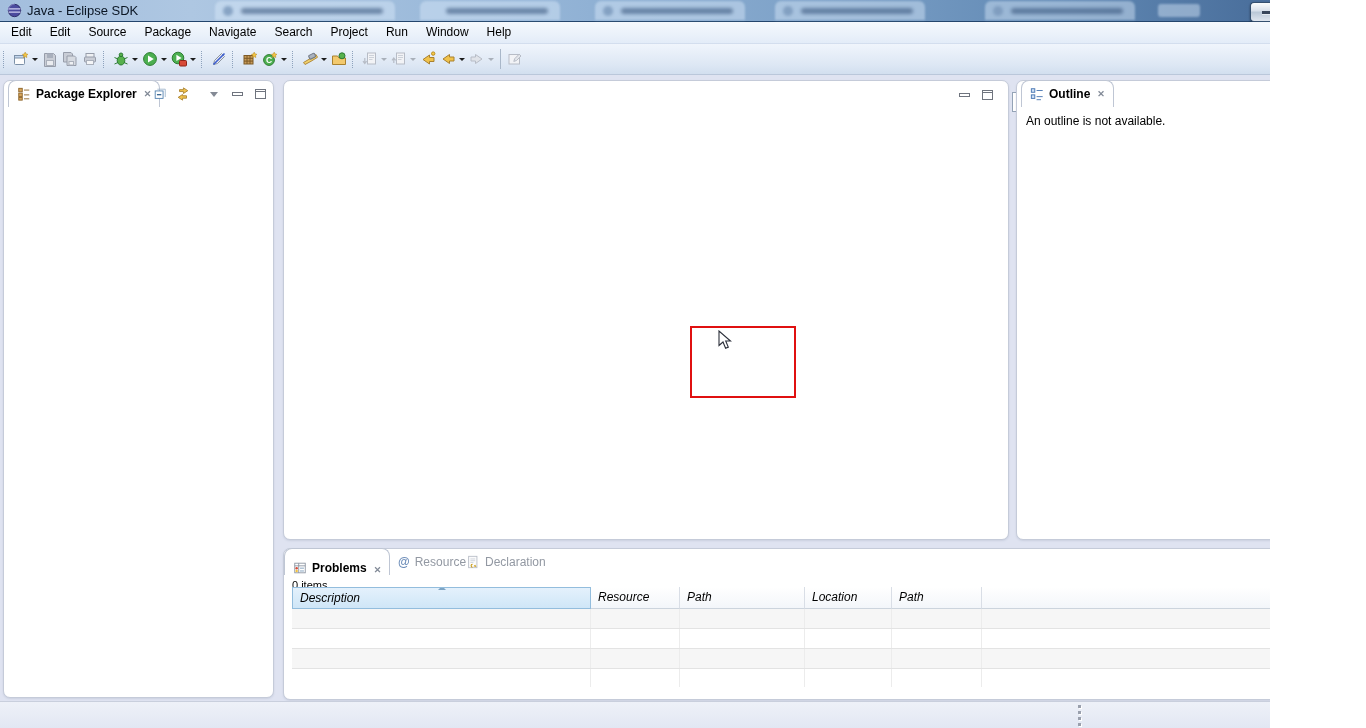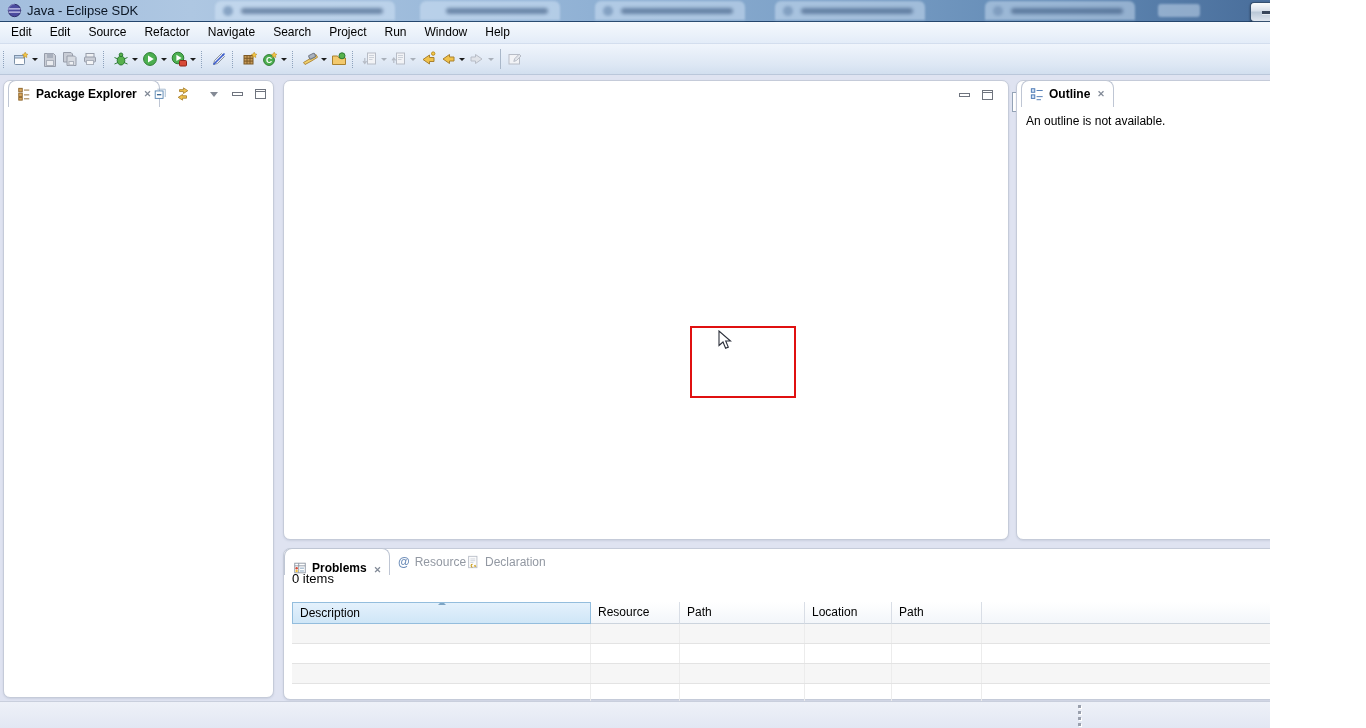--- a/index.html
+++ b/index.html
@@ -81,22 +81,22 @@
   #editor-panel{left:283px;top:80px;width:726px;height:460px;}
   #outline-panel{left:1016px;top:80px;width:341px;height:460px;text-align:center;}
   #bottom-panel{left:283px;top:548px;width:1074px;height:152px;}
 
   #outline-msg{position:absolute;left:9px;top:33px;}
 
   #red-box{position:absolute;left:406px;top:245px;width:102px;height:68px;border:2px solid #e01010;}
   #cursor{position:absolute;left:434px;top:249px;}
 
   
-  #items-count{position:absolute;left:8px;top:22px;font-size:13px;}
-  #ptable{position:absolute;left:8px;top:53px;right:9px;height:100px;overflow:hidden;}
+  #items-count{position:absolute;left:8px;top:30px;font-size:11px;}
+  #ptable{position:absolute;left:8px;top:38px;right:9px;height:100px;overflow:hidden;font-style:italic;}
   .trow{display:flex;}
   .hcell{box-sizing:border-box;height:22px;line-height:21px;padding:0 7px;
     background:linear-gradient(180deg,#ffffff,#f3f6fa);border-right:1px solid #d9dee6;
     border-bottom:1px solid #ccd4dd;white-space:nowrap;overflow:hidden;cursor:pointer;}
   .hcell.sorted{position:relative;background:linear-gradient(180deg,#e4f1fc,#cfe6f7);
     border:1px solid #93bddd;}
   .sort-arrow{position:absolute;left:50%;top:-2px;transform:translateX(-50%);
     width:0;height:0;border-left:4px solid transparent;border-right:4px solid transparent;
     border-bottom:4px solid #7da4c4;}
   .bcell{box-sizing:border-box;height:19px;border-right:1px solid #ececec;}
@@ -158,21 +158,21 @@
       <div class="wbtn cls">
           <span class="g-cls">✕</span>
         </div>
     </div>
   </div>
 
   <div id="menubar">
     <span class="menu-item">Edit</span>
     <span class="menu-item">Edit</span>
     <span class="menu-item">Source</span>
-    <span class="menu-item">Refactor</span>
+    <span class="menu-item">Package</span>
     <span class="menu-item">Navigate</span>
     <span class="menu-item">Search</span>
     <span class="menu-item">Project</span>
     <span class="menu-item">Run</span>
     <span class="menu-item">Window</span>
     <span class="menu-item">Help</span>
   </div>
 
   <div id="toolbar">
     <div id="tb-left">

